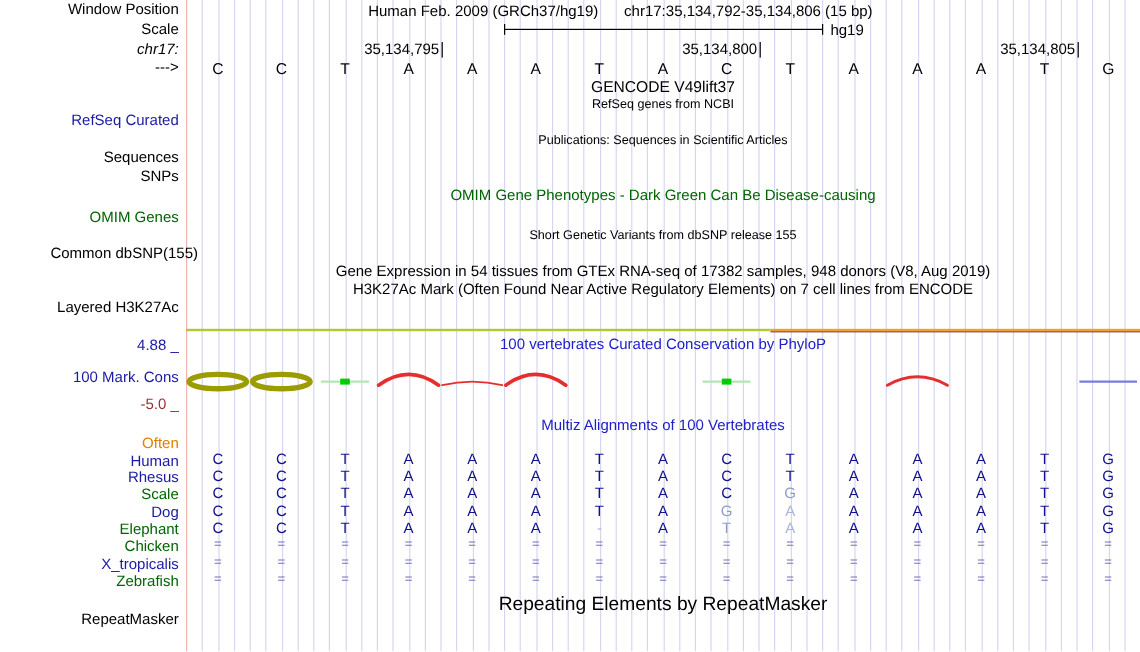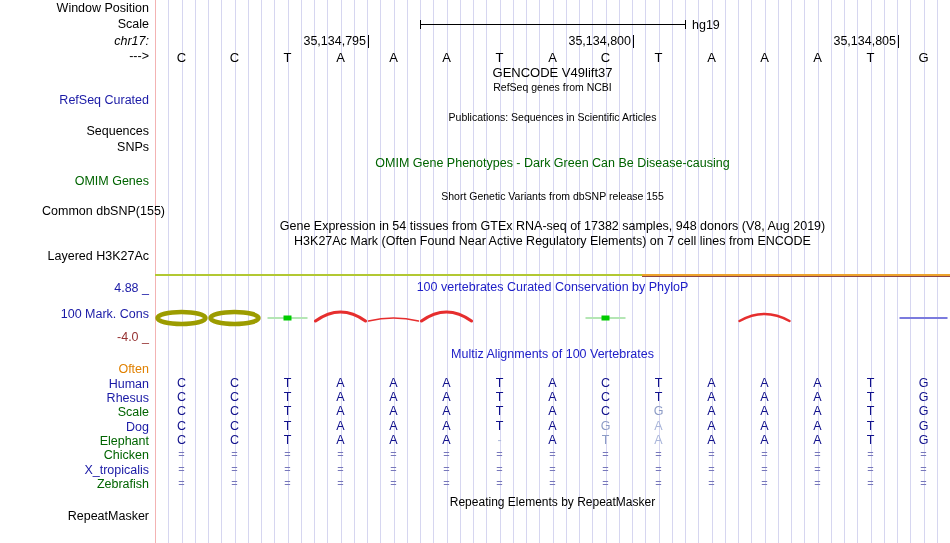--- a/index.html
+++ b/index.html
@@ -83,20 +83,24 @@
       <div class="gridline" style="left: 857.25px;"></div>
       <div class="gridline" style="left: 870.5px;"></div>
       <div class="gridline" style="left: 883.75px;"></div>
       <div class="gridline" style="left: 897px;"></div>
       <div class="gridline" style="left: 910.25px;"></div>
       <div class="gridline" style="left: 923.5px;"></div>
       <div class="gridline" style="left: 936.75px;"></div>
     </div>
   <div class="pinkline" style="left:155px"></div>
 
+  <div class="hdr">
+    <span>Human Feb. 2009 (GRCh37/hg19)</span>
+    <span class="gap">chr17:35,134,792-35,134,806 (15 bp)</span>
+  </div>
 
   <div class="sbar-t" style="left:420px"></div>
   <div class="sbar-h"></div>
   <div class="sbar-t" style="left:685px"></div>
   <div class="scale-genome">hg19</div>
 
   <div id="ruler-marks">
       <div class="ruler-mark" style="left: 246px;">35,134,795</div>
       <div class="ruler-mark" style="left: 511px;">35,134,800</div>
       <div class="ruler-mark" style="left: 776px;">35,134,805</div>
@@ -124,34 +128,34 @@
       <div class="side-label" style="top: 34px; color: rgb(0, 0, 0); font-style: italic;">chr17:</div>
       <div class="side-label" style="top: 49px; color: rgb(0, 0, 0);">---&gt;</div>
       <div class="side-label" style="top: 93px; color: rgb(26, 26, 166);">RefSeq Curated</div>
       <div class="side-label" style="top: 124px; color: rgb(0, 0, 0);">Sequences</div>
       <div class="side-label" style="top: 140px; color: rgb(0, 0, 0);">SNPs</div>
       <div class="side-label" style="top: 174px; color: rgb(0, 100, 0);">OMIM Genes</div>
       <div class="side-label" style="top: 204px; color: rgb(0, 0, 0); margin-left: 16px;">Common dbSNP(155)</div>
       <div class="side-label" style="top: 249px; color: rgb(0, 0, 0);">Layered H3K27Ac</div>
       <div class="side-label" style="top: 281px; color: rgb(26, 26, 166);">4.88 _</div>
       <div class="side-label" style="top: 307px; color: rgb(26, 26, 166);">100 Mark. Cons</div>
-      <div class="side-label" style="top: 330px; color: rgb(150, 50, 50);">-4.0 _</div>
+      <div class="side-label" style="top: 330px; color: rgb(150, 50, 50);">-5.0 _</div>
       <div class="side-label" style="top: 509px; color: rgb(0, 0, 0);">RepeatMasker</div>
     </div>
   <div id="center-titles">
       <div class="ctitle" style="top: 65px; font-size: 13px; color: rgb(0, 0, 0);">GENCODE V49lift37</div>
       <div class="ctitle" style="top: 81px; font-size: 10.5px; color: rgb(0, 0, 0);">RefSeq genes from NCBI</div>
       <div class="ctitle" style="top: 111px; font-size: 10.5px; color: rgb(0, 0, 0);">Publications: Sequences in Scientific Articles</div>
       <div class="ctitle" style="top: 156px; font-size: 12.5px; color: rgb(0, 100, 0);">OMIM Gene Phenotypes - Dark Green Can Be Disease-causing</div>
       <div class="ctitle" style="top: 190px; font-size: 10.5px; color: rgb(0, 0, 0);">Short Genetic Variants from dbSNP release 155</div>
       <div class="ctitle" style="top: 219px; font-size: 12.5px; color: rgb(0, 0, 0);">Gene Expression in 54 tissues from GTEx RNA-seq of 17382 samples, 948 donors (V8, Aug 2019)</div>
       <div class="ctitle" style="top: 234px; font-size: 12.5px; color: rgb(0, 0, 0);">H3K27Ac Mark (Often Found Near Active Regulatory Elements) on 7 cell lines from ENCODE</div>
       <div class="ctitle" style="top: 280px; font-size: 12.5px; color: rgb(32, 32, 200);">100 vertebrates Curated Conservation by PhyloP</div>
       <div class="ctitle" style="top: 347px; font-size: 12.5px; color: rgb(32, 32, 200);">Multiz Alignments of 100 Vertebrates</div>
-      <div class="ctitle" style="top: 495px; font-size: 12px; color: rgb(0, 0, 0);">Repeating Elements by RepeatMasker</div>
+      <div class="ctitle" style="top: 495px; font-size: 16px; color: rgb(0, 0, 0);">Repeating Elements by RepeatMasker</div>
     </div>
   <div id="h3k27ac">
       <div class="hline" style="left: 155px; top: 274px; width: 487px; height: 2px; background: rgb(178, 200, 50);"></div>
       <div class="hline" style="left: 642px; top: 274px; width: 308px; height: 2px; background: rgb(237, 163, 44);"></div>
       <div class="hline" style="left: 642px; top: 276px; width: 308px; height: 1px; background: rgb(140, 70, 70);"></div>
     </div>
   <svg id="cons-svg" width="795" height="32" viewBox="0 0 795 32" style="left:155px;top:303px">
       <ellipse cx="26.5" cy="15" rx="24" ry="6" fill="none" stroke="#9c9c00" stroke-width="4.5"></ellipse>
       <ellipse cx="79.5" cy="15" rx="24" ry="6" fill="none" stroke="#9c9c00" stroke-width="4.5"></ellipse>
       <line x1="112.5" y1="15" x2="152.5" y2="15" stroke="#b4e6b4" stroke-width="2"></line>

